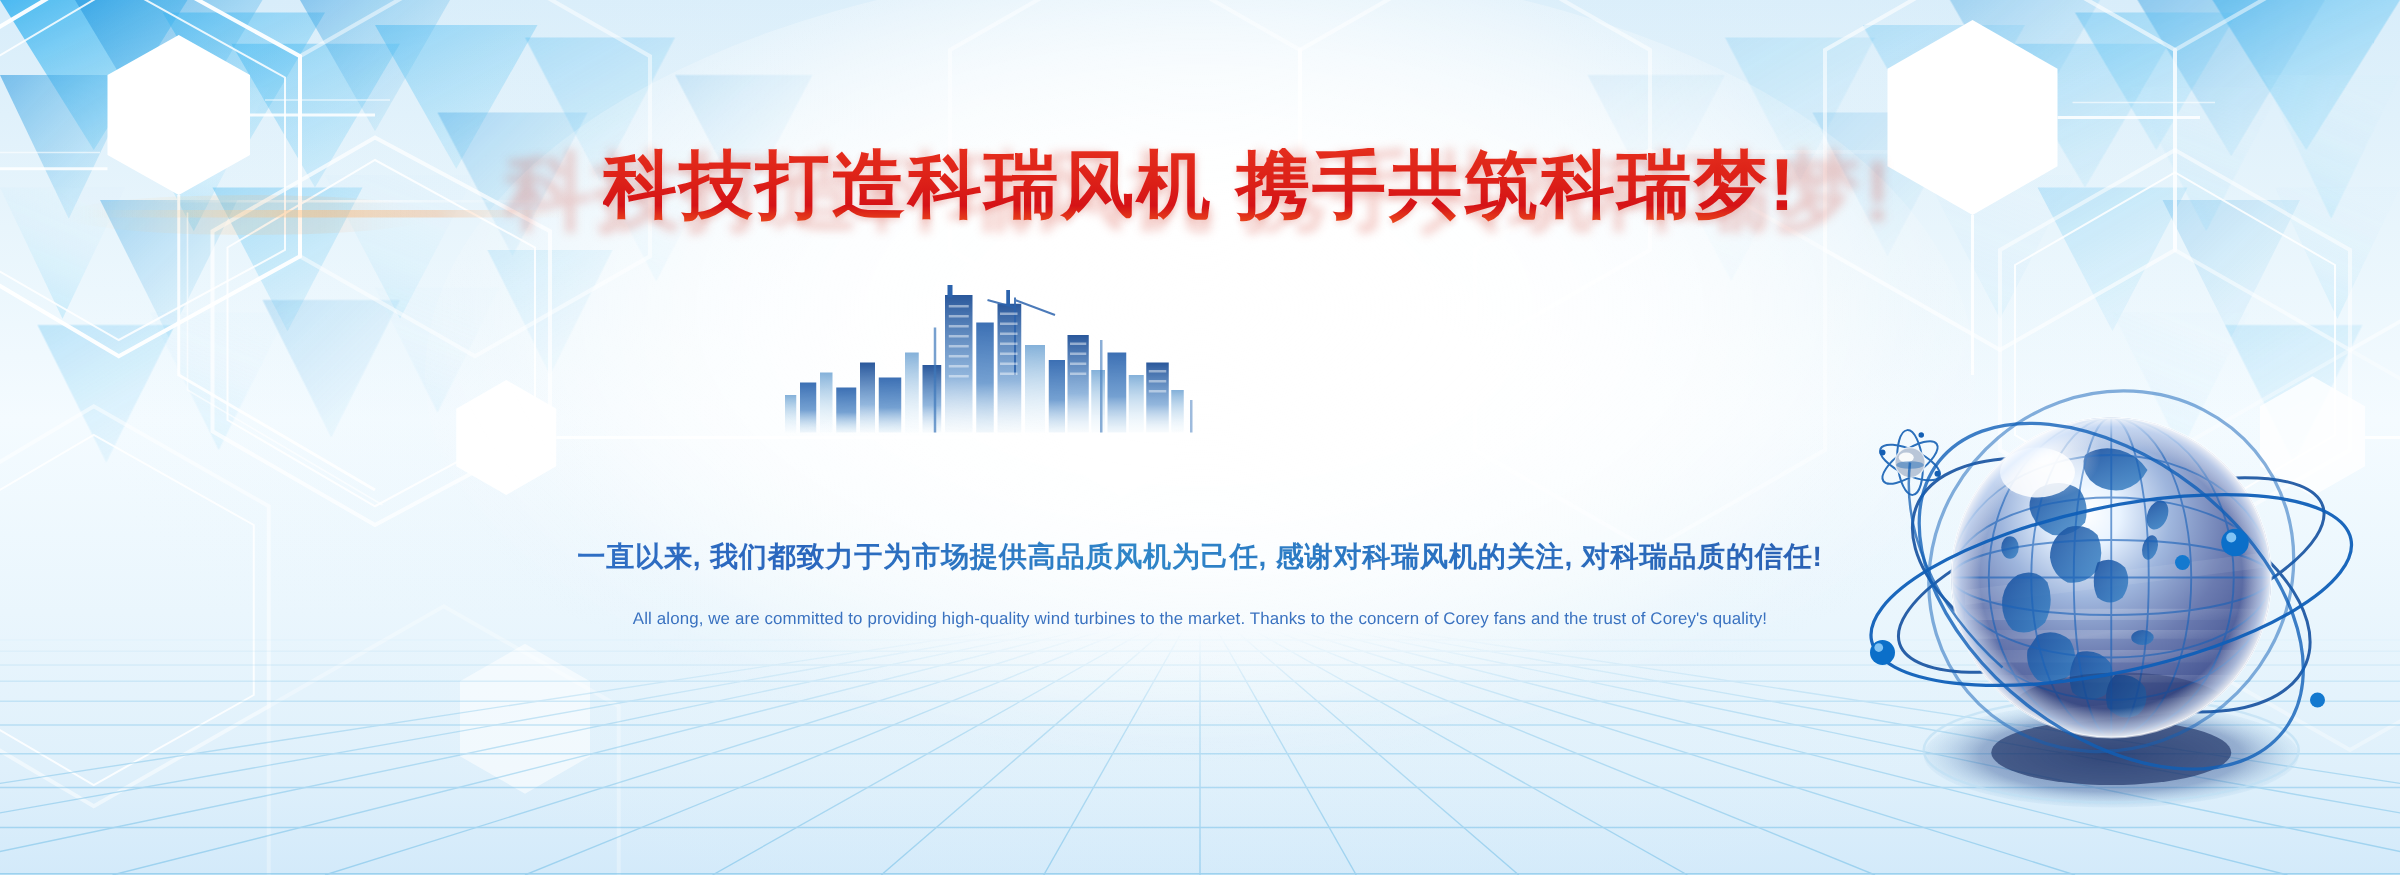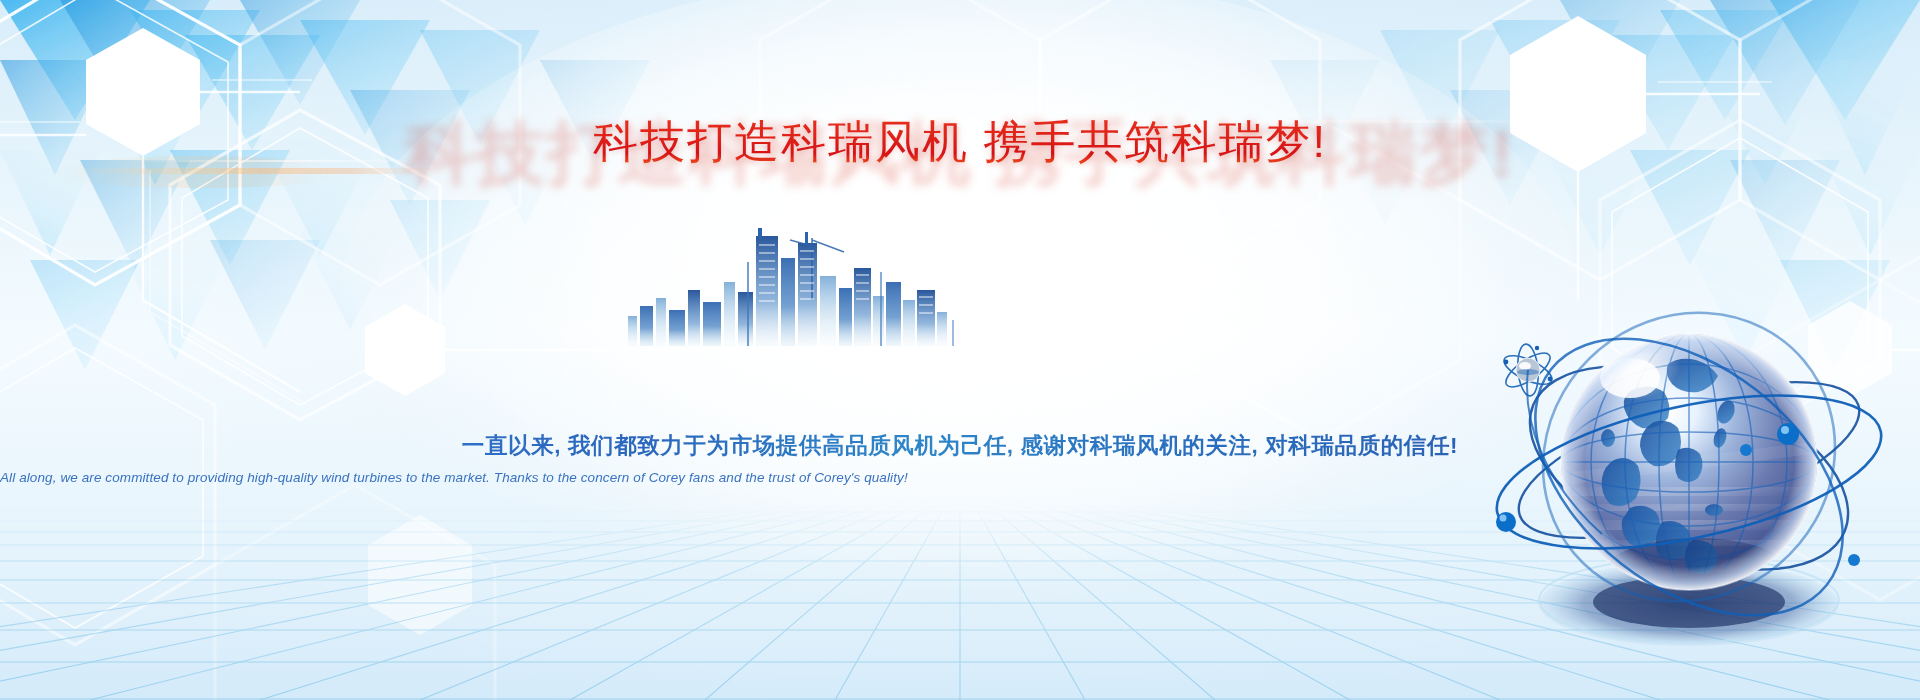--- a/index.html
+++ b/index.html
@@ -13,21 +13,21 @@
   .layer{position:absolute;inset:0;pointer-events:none;}
   .svgfull{position:absolute;top:0;left:0;width:1920px;height:700px;}
 
   
   #headline-wrap{
     position:absolute;left:0;top:118px;width:1920px;text-align:center;z-index:40;
   }
   #headline{
     display:inline-block;
     font-family:"Liberation Sans","DejaVu Sans",sans-serif;
-    font-size:45px;font-weight:normal;line-height:1.05;
+    font-size:59px;font-weight:bold;line-height:1.05;
     letter-spacing:2px;
     color:#e2231a;
     background:linear-gradient(180deg,#e8301f 0%, #e2231a 40%, #d81218 75%, #f2541f 100%);
     -webkit-background-clip:text;background-clip:text;
     -webkit-text-fill-color:transparent;
     text-shadow:0 2px 5px rgba(190,30,20,0.16);
     white-space:nowrap;
   }
   #headline-shadow{
     position:absolute;left:0;top:118px;width:1920px;text-align:center;z-index:39;
@@ -36,21 +36,21 @@
   }
 
   
   #sub-cn-wrap{position:absolute;left:0;top:430px;width:1920px;text-align:center;z-index:40;}
   #sub-cn{
     display:inline-block;font-size:22.5px;font-weight:700;letter-spacing:0.6px;
     background:linear-gradient(90deg,#2f6fc4 0%, #2a66bd 18%, #2f86c8 45%, #2a6fc0 72%, #2b62b4 100%);
     -webkit-background-clip:text;background-clip:text;-webkit-text-fill-color:transparent;
     color:#2a66bd;white-space:nowrap;
   }
-  #sub-en-wrap{position:absolute;left:0;top:468px;width:1920px;text-align:left;z-index:40;font-style:italic;}
+  #sub-en-wrap{position:absolute;left:0;top:486px;width:1920px;text-align:center;z-index:40;}
   #sub-en{
     display:inline-block;font-size:13.5px;font-weight:400;letter-spacing:0.1px;
     color:#3a72c0;white-space:nowrap;
   }
 
   
   #globe-block{position:absolute;right:18px;bottom:28px;width:420px;height:400px;z-index:35;}
 </style>
 </head>
 <body>

